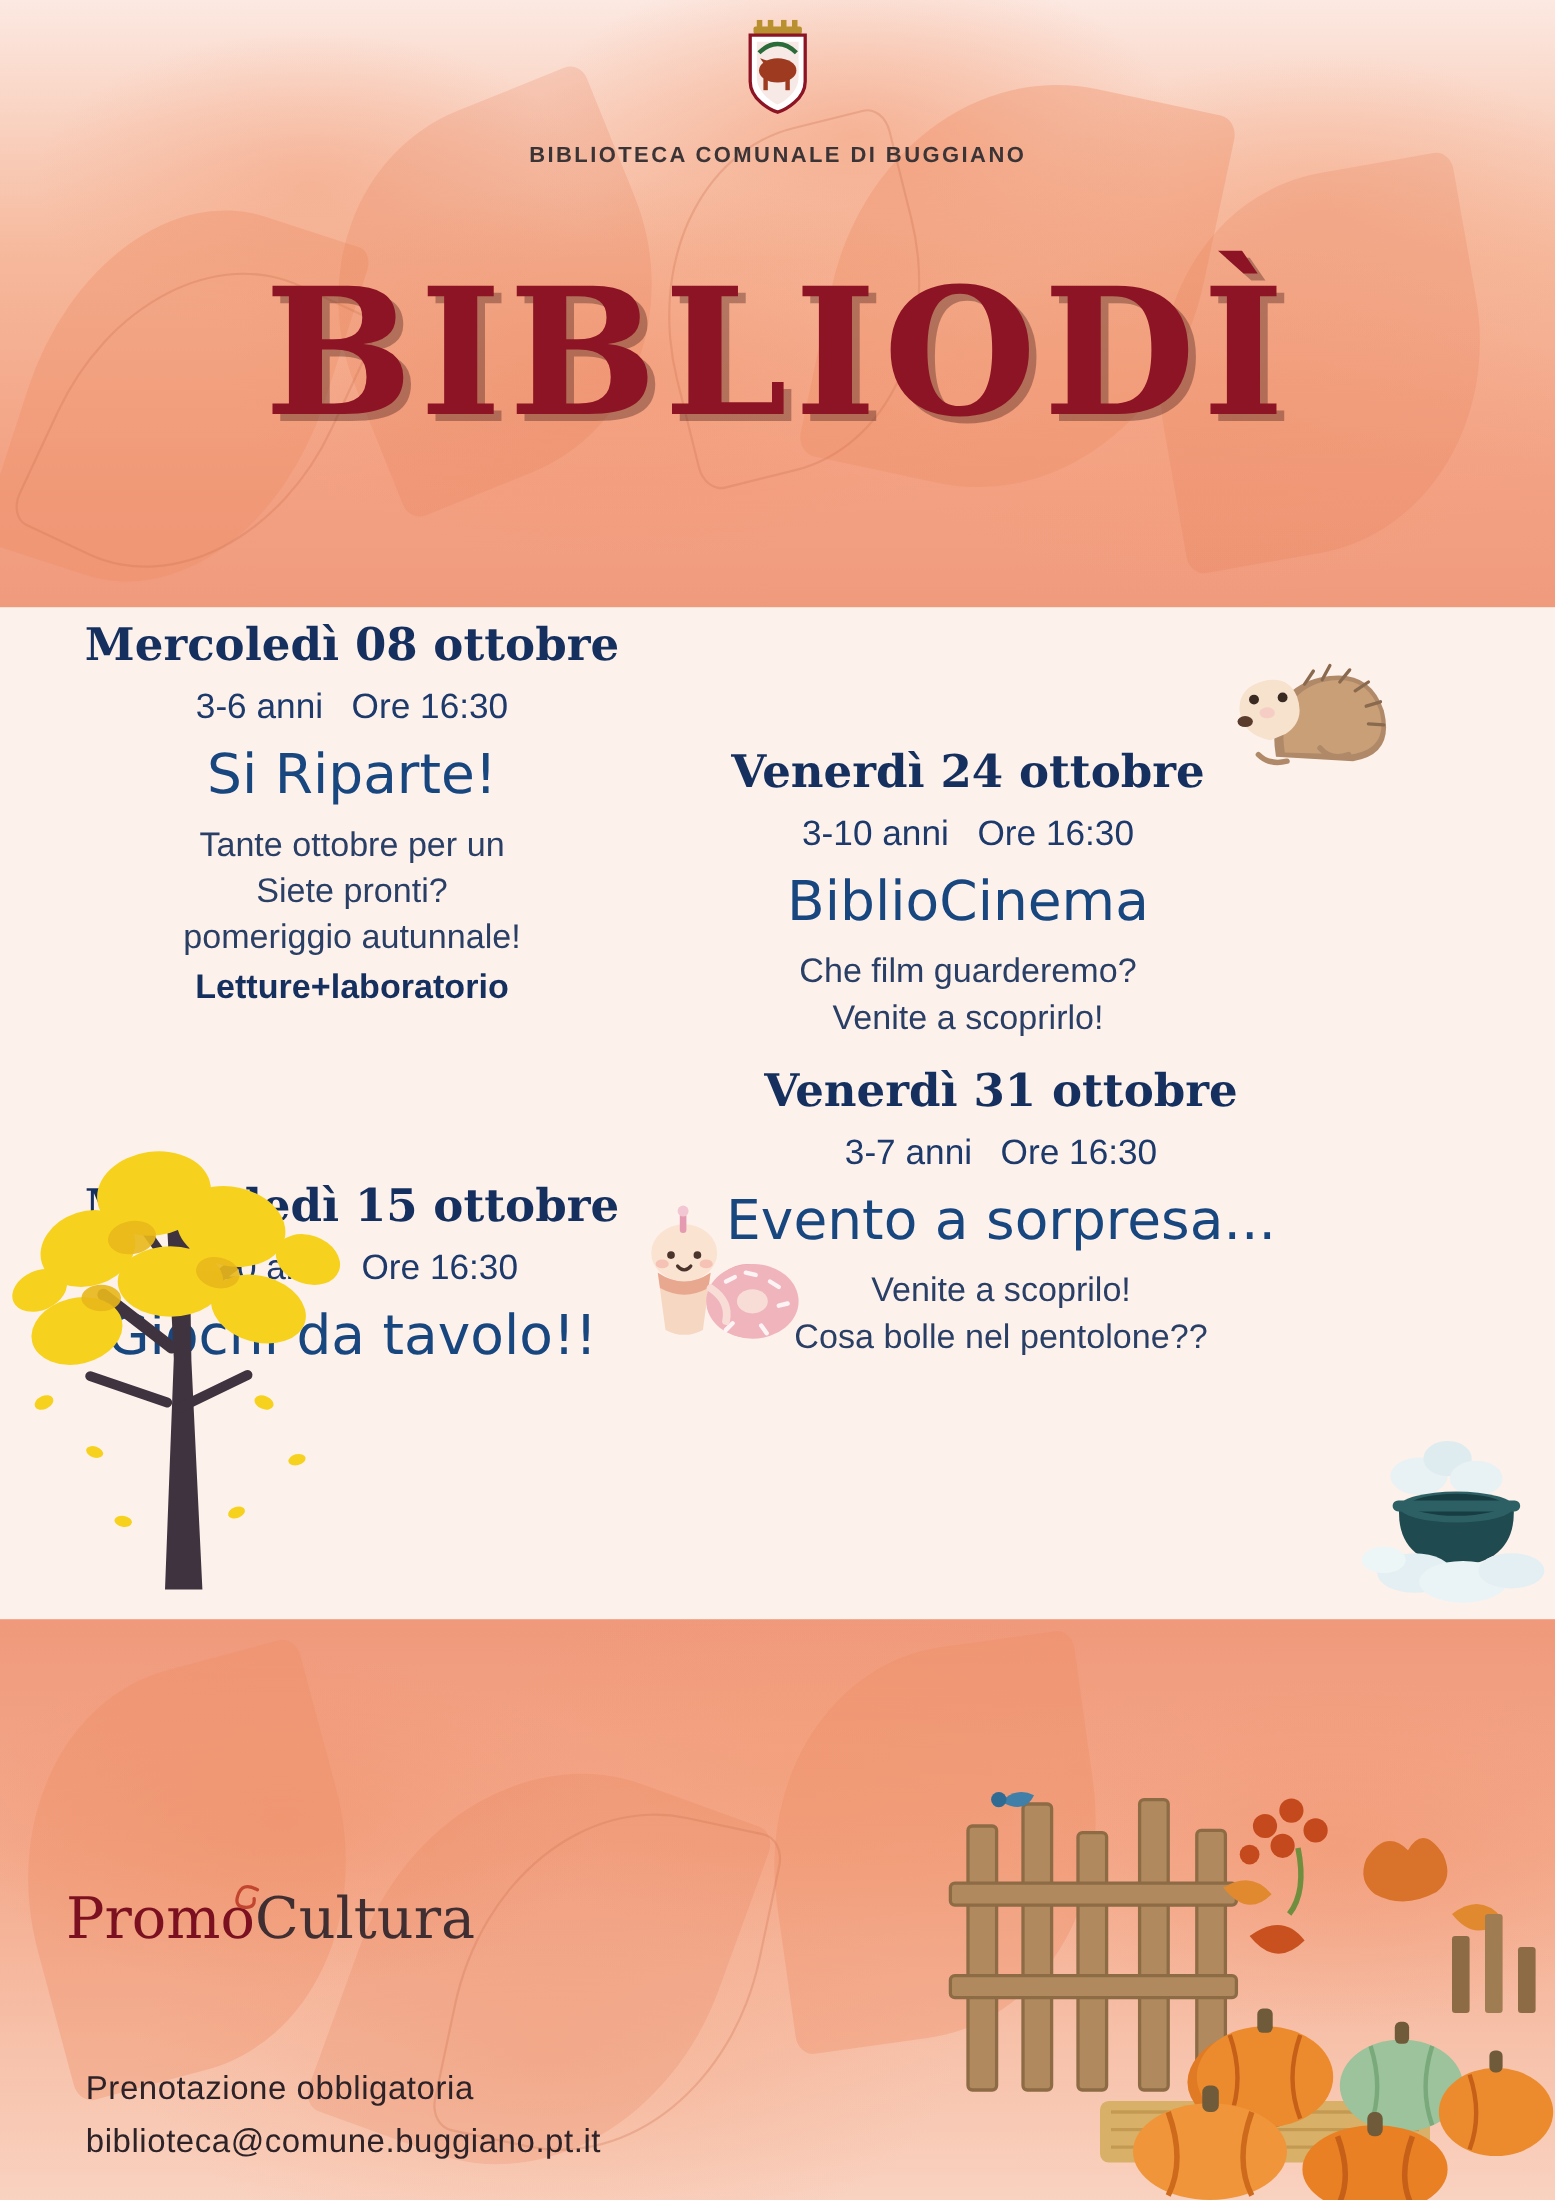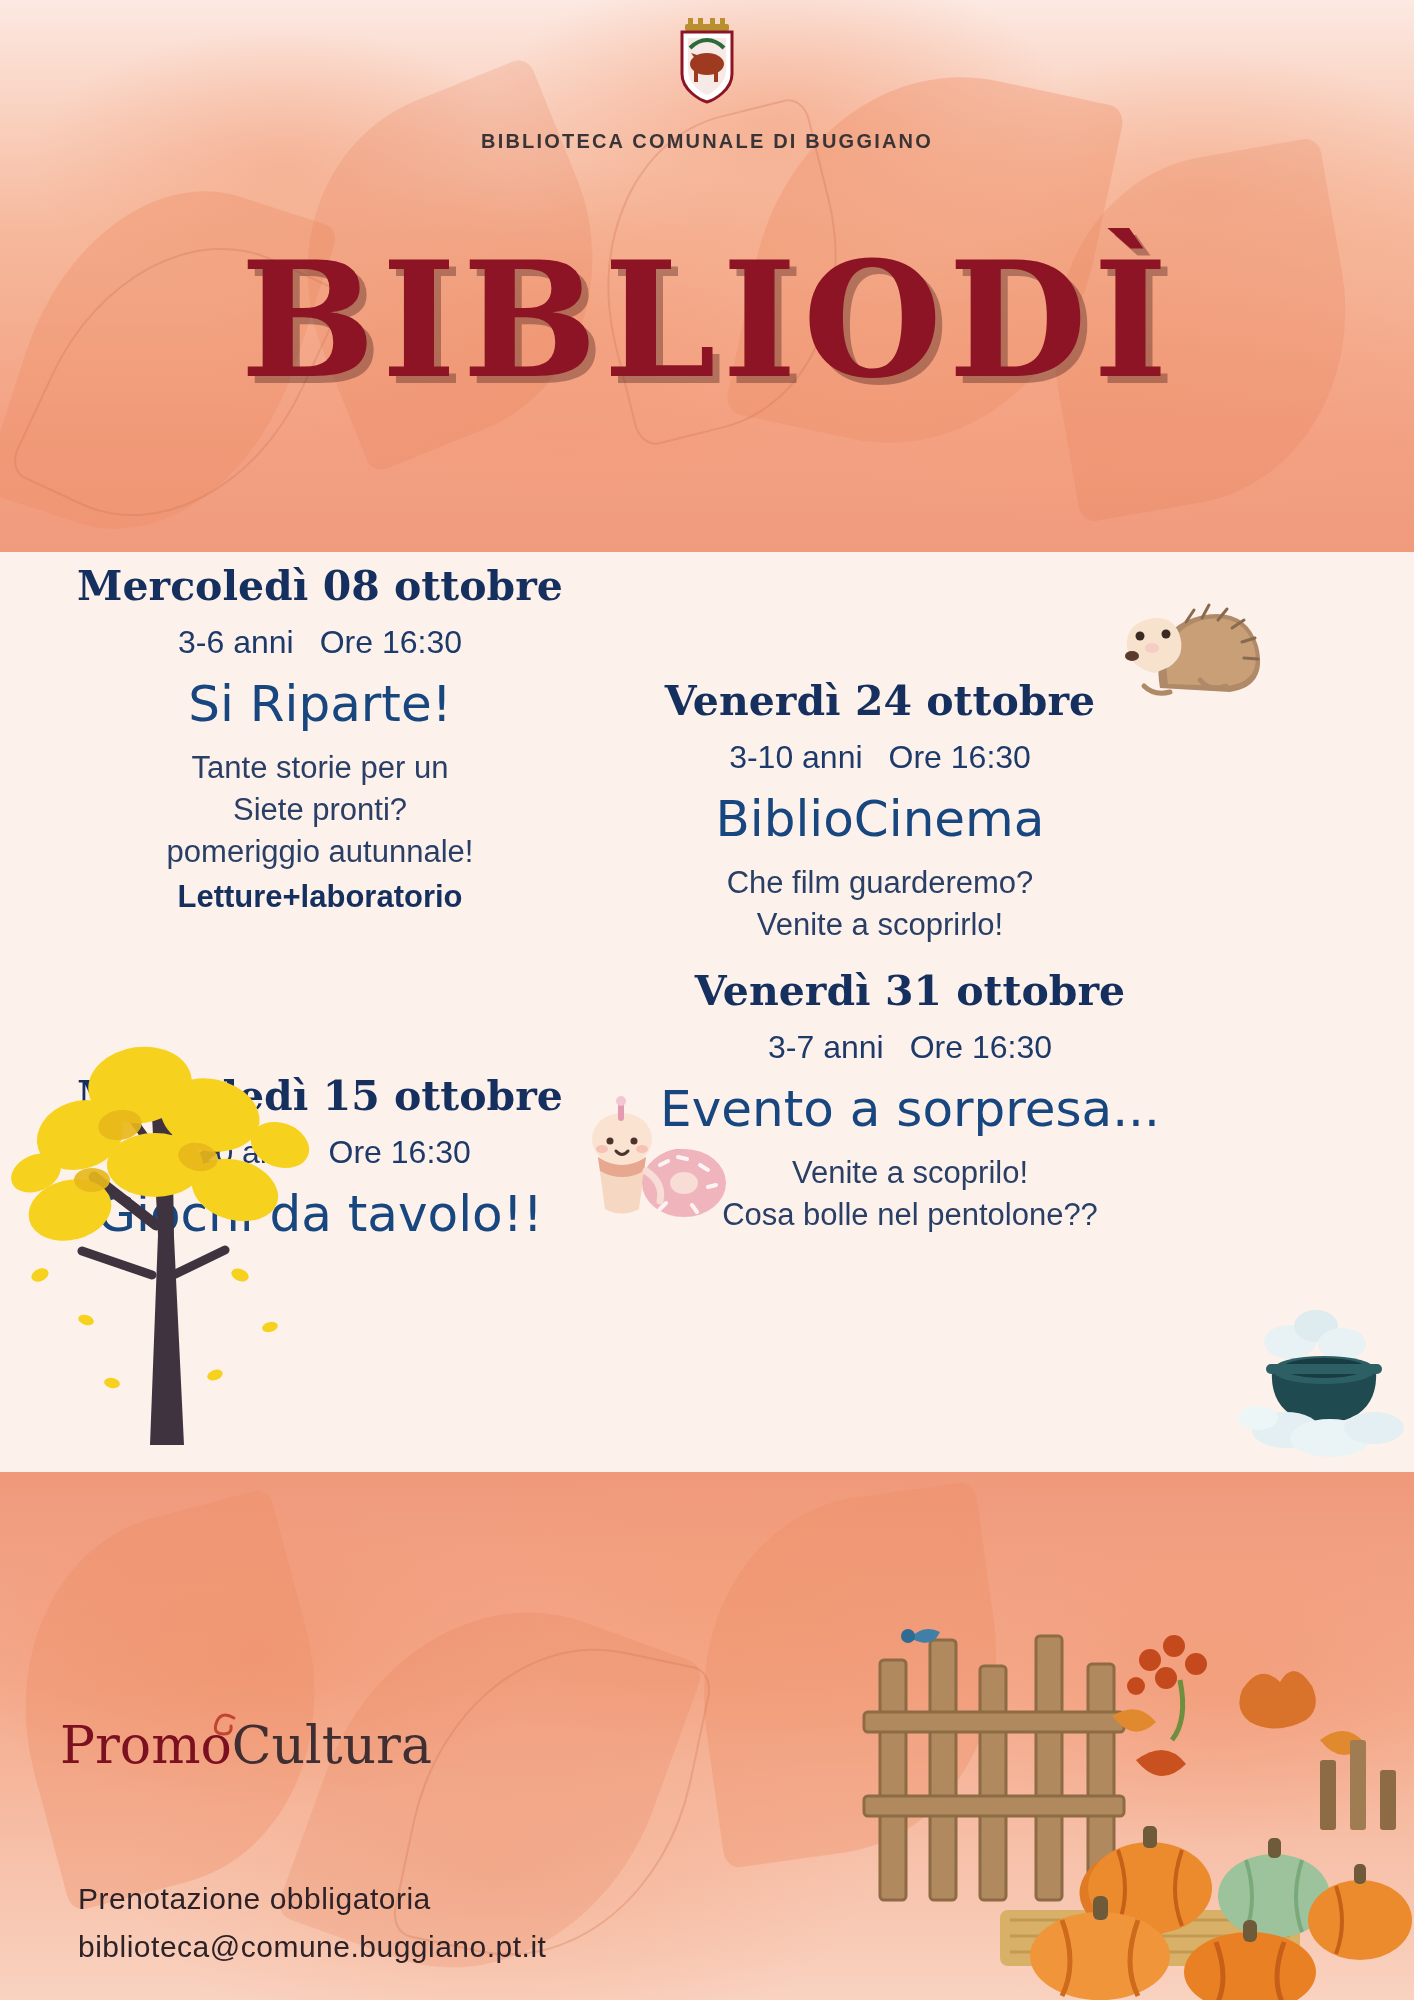--- a/index.html
+++ b/index.html
@@ -233,21 +233,21 @@
   <div class="panel"></div>
   <div class="panel-inner" style="left:0; width:1414px;">
 
     <div class="event" id="ev1">
       <div class="day">Mercoledì 08 ottobre</div>
       <div class="meta">
         <span>3-6 anni</span><span class="gap"></span><span>Ore 16:30</span>
       </div>
       <div class="name">Si Riparte!</div>
       <div class="desc">
-        <div>Tante storie per un</div>
+        <div>Tante ottobre per un</div>
         <div>Siete pronti?</div>
         <div>pomeriggio autunnale!</div>
       </div>
       <div class="tag">Letture+laboratorio</div>
     </div>
 
     <div class="event" id="ev2">
       <div class="day">Venerdì 24 ottobre</div>
       <div class="meta">
         <span>3-10 anni</span><span class="gap"></span><span>Ore 16:30</span>

